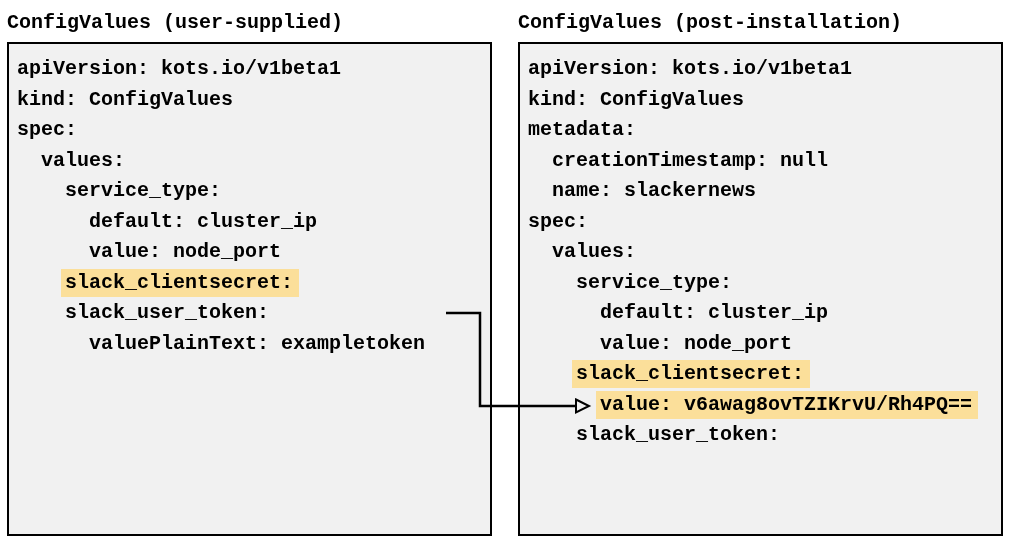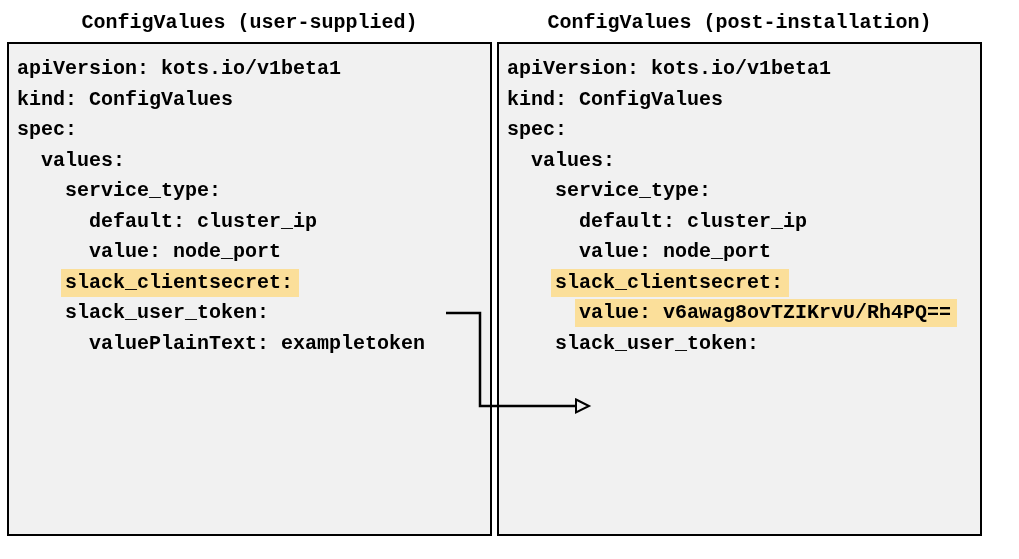--- a/index.html
+++ b/index.html
@@ -14,26 +14,26 @@
   .page {
     position: relative;
     width: 1019px;
     height: 559px;
   }
   .col {
     position: absolute;
     top: 8px;
   }
   .col-left  { left: 7px;   width: 485px; }
-  .col-right { left: 497px; width: 485px; }
+  .col-right { left: 518px; width: 485px; }
   .panel-title {
     margin: 0;
     height: 34px;
     line-height: 30px;
-    text-align: center;
+    text-align: left;
     font-size: 20px;
     font-weight: bold;
     color: var(--text, #000);
     font-family: "Liberation Mono", "DejaVu Sans Mono", monospace;
   }
   .panel {
     box-sizing: border-box;
     height: 494px;
     border: 2px solid var(--panel_border, #000);
     background: var(--panel_bg, #f1f1f1);
@@ -87,20 +87,23 @@
         </div>
     </div>
   </section>
 
   <section class="col col-right">
     <h2 class="panel-title">ConfigValues (post-installation)</h2>
     <div class="panel">
       <div class="code">
           <div class="line ind0"><span class="txt">apiVersion: kots.io/v1beta1</span></div>
           <div class="line ind0"><span class="txt">kind: ConfigValues</span></div>
+          <div class="line ind0"><span class="txt">metadata:</span></div>
+          <div class="line ind1"><span class="txt">creationTimestamp: null</span></div>
+          <div class="line ind1"><span class="txt">name: slackernews</span></div>
           <div class="line ind0"><span class="txt">spec:</span></div>
           <div class="line ind1"><span class="txt">values:</span></div>
           <div class="line ind2"><span class="txt">service_type:</span></div>
           <div class="line ind3"><span class="txt">default: cluster_ip</span></div>
           <div class="line ind3"><span class="txt">value: node_port</span></div>
           <div class="line ind2"><span class="txt hl">slack_clientsecret:</span></div>
           <div class="line ind3"><span class="txt hl">value: v6awag8ovTZIKrvU/Rh4PQ==</span></div>
           <div class="line ind2"><span class="txt">slack_user_token:</span></div>
         </div>
     </div>

